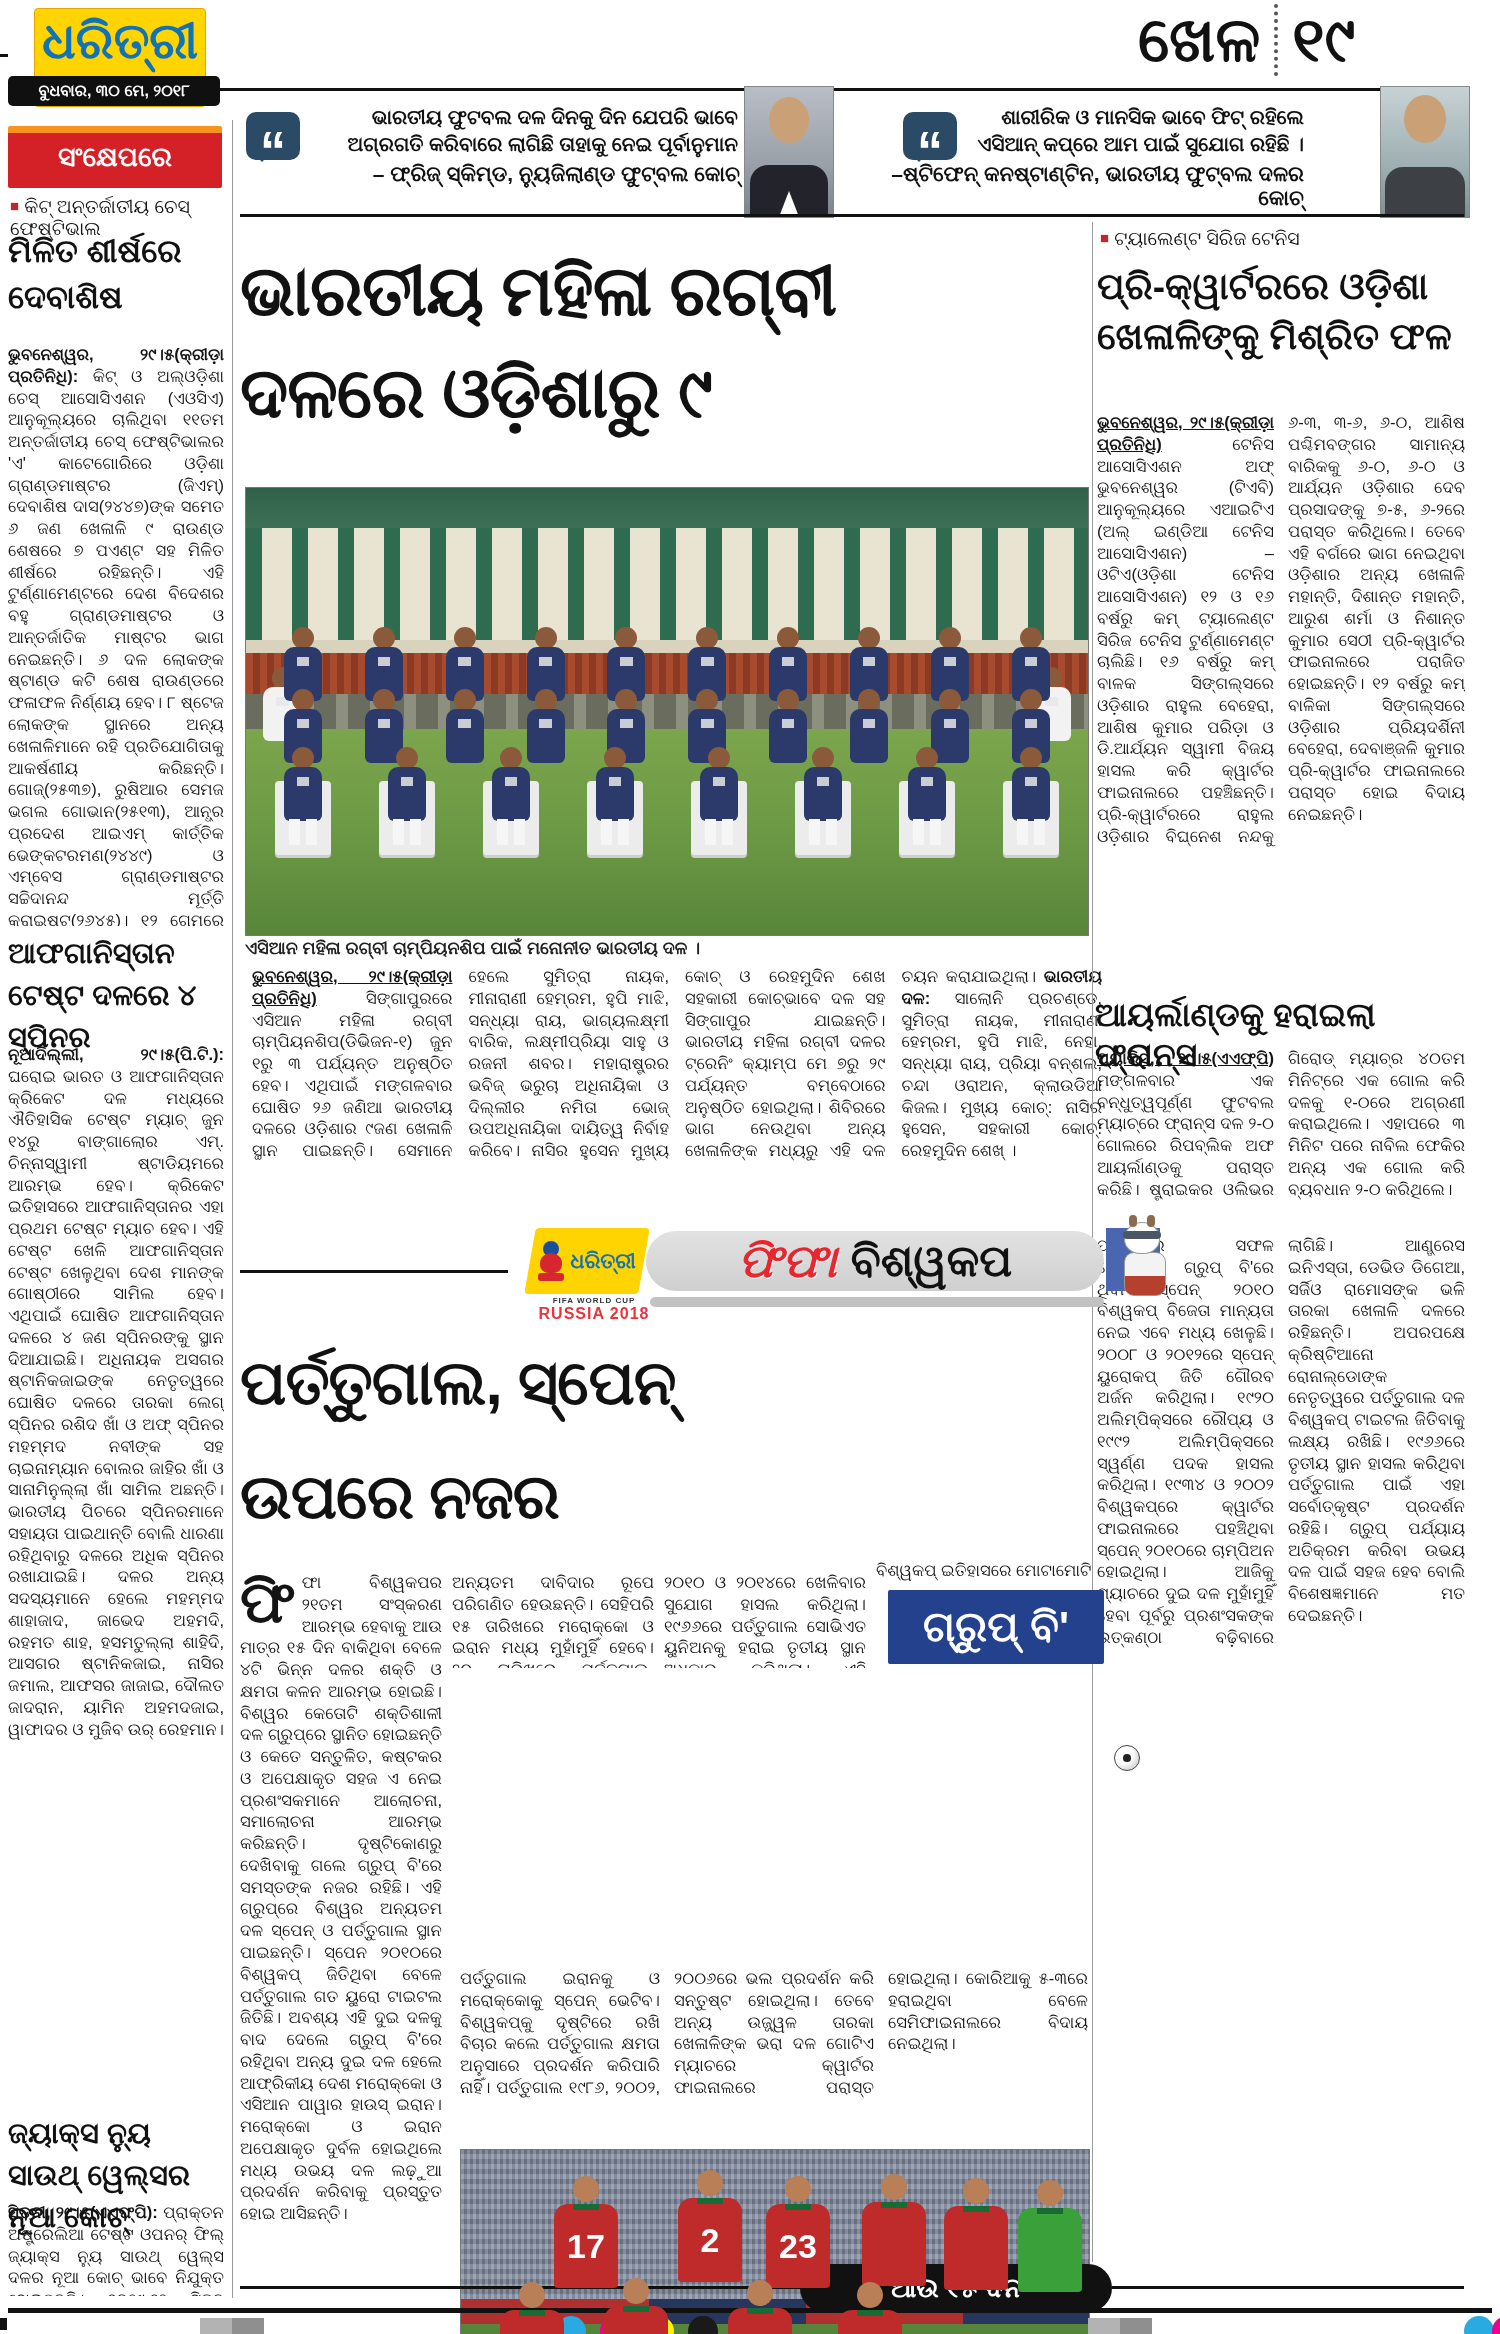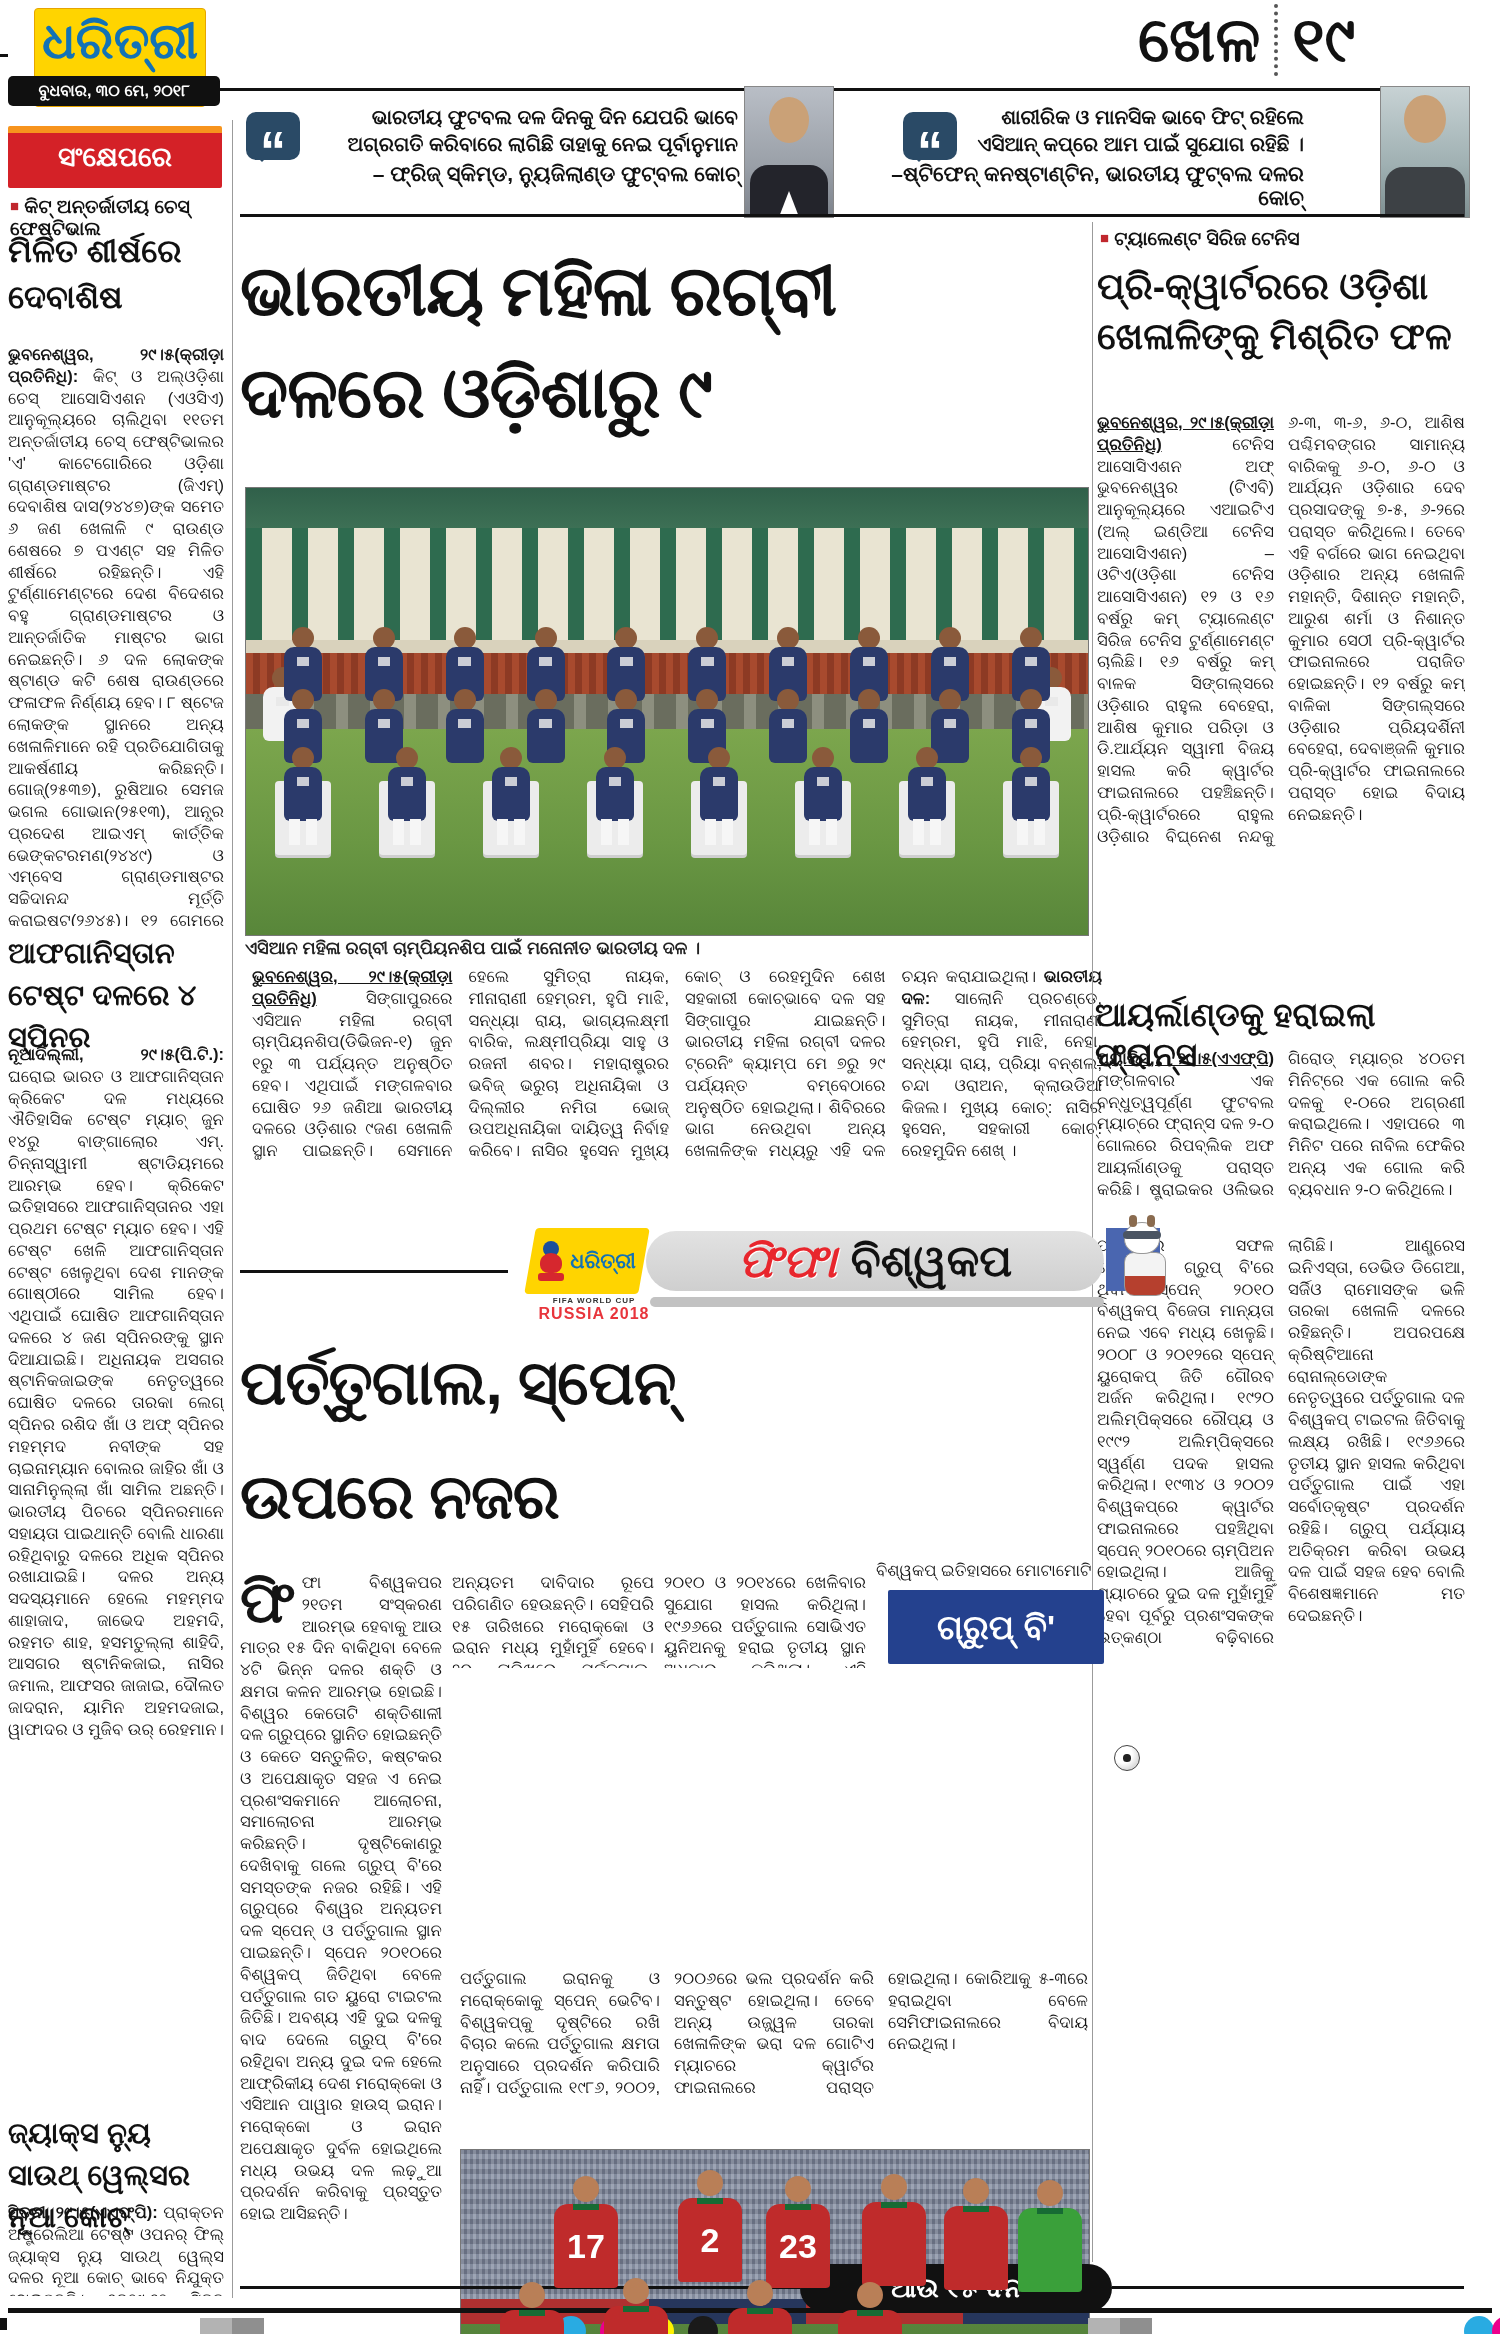--- a/index.html
+++ b/index.html
@@ -33,21 +33,21 @@
   .qp2{background:linear-gradient(180deg,#c7d2d4 0%,#9fb0b2 60%,#7e8f91 100%)}
   .qhead{position:absolute;left:50%;transform:translateX(-50%);border-radius:50%;background:#caa177}
   .qsuit{position:absolute;bottom:0;left:50%;transform:translateX(-50%);
          background:#23242b;border-radius:18px 18px 0 0}
   .qshirt{position:absolute;bottom:0;left:50%;transform:translateX(-50%);width:0;height:0;
           border-left:10px solid transparent;border-right:10px solid transparent;border-bottom:26px solid #fff}
   .qpolo{background:#3d4145 !important}
   
   .briefhdr{background:#d42127;border-top:7px solid #f7941d;color:#fff;font-weight:bold;
             font-size:27px;text-align:center;line-height:48px;border-radius:2px}
-  .kicker{font-size:19px;font-weight:bold}
+  .kicker{font-size:19px;font-weight:normal}
   .ksq{color:#c0272d;font-size:15px;vertical-align:2px}
   .h-left{font-size:32px;font-weight:bold;line-height:1.45}
   .h-left2{font-size:29px;font-weight:bold;line-height:1.45}
   
   .mainhl{font-size:70px;font-weight:bold;line-height:1.58;letter-spacing:-1px}
   .caption{font-size:17.5px;font-weight:bold;color:#222}
   .cols4{column-count:4;column-gap:16px}
   .cols3{column-count:3;column-gap:14px}
   .cols2{column-count:2;column-gap:14px}
   .tennishl{font-size:37px;font-weight:bold;line-height:1.35}
@@ -110,21 +110,21 @@
   .mhead:after{content:"";position:absolute;top:-8px;left:4px;width:8px;height:12px;background:#8a6b4f;border-radius:4px;
      box-shadow:18px 0 0 #8a6b4f}
   .mbody{width:40px;height:42px;margin-top:-2px;background:linear-gradient(180deg,#f3f3f3 0 55%,#b6402e 55%);
      border:1px solid #999;border-radius:10px}
   .ball{border-radius:50%;background:radial-gradient(circle at 35% 35%,#fff 0 40%,#ddd 70%),#fff;
      border:1px solid #444;position:relative}
   .ball:after{content:"";position:absolute;left:34%;top:34%;width:32%;height:32%;background:#222;border-radius:50%}
   
   .wchl{font-size:62px;font-weight:bold;line-height:1.78;letter-spacing:-1px}
   .dropcap{float:left;font-size:58px;line-height:.9;font-weight:bold;padding:4px 6px 0 0}
-  .groupbox{background:#24418e;color:#fff;font-weight:bold;font-size:34px;text-align:center;
+  .groupbox{background:#24418e;color:#fff;font-weight:bold;font-size:42px;text-align:center;
       line-height:74px;border-radius:2px}
   .countdown{background:#111;border-radius:24px;color:#fff;font-weight:bold;font-size:27px;
       text-align:center;line-height:48px}
   
   .regsq{background:linear-gradient(90deg,#b3b3b3 0 50%,#8f8f8f 50%)}
   .dot{width:30px;height:30px;border-radius:50%;position:absolute}
 </style>
 </head>
 <body>
 

